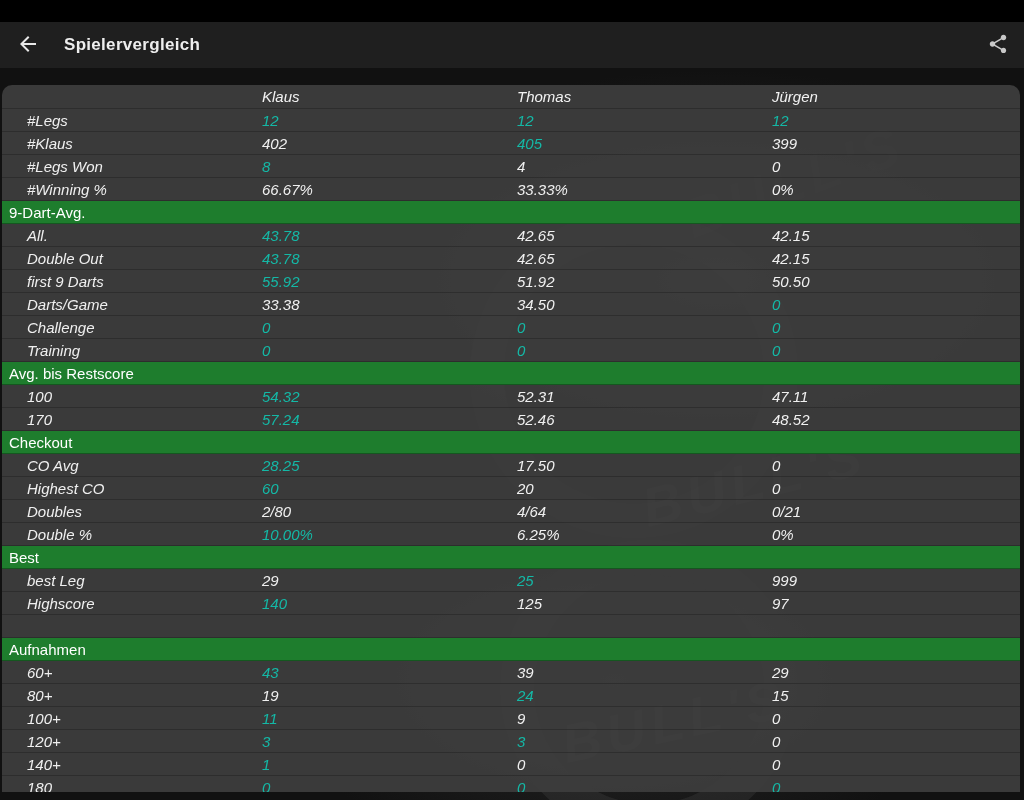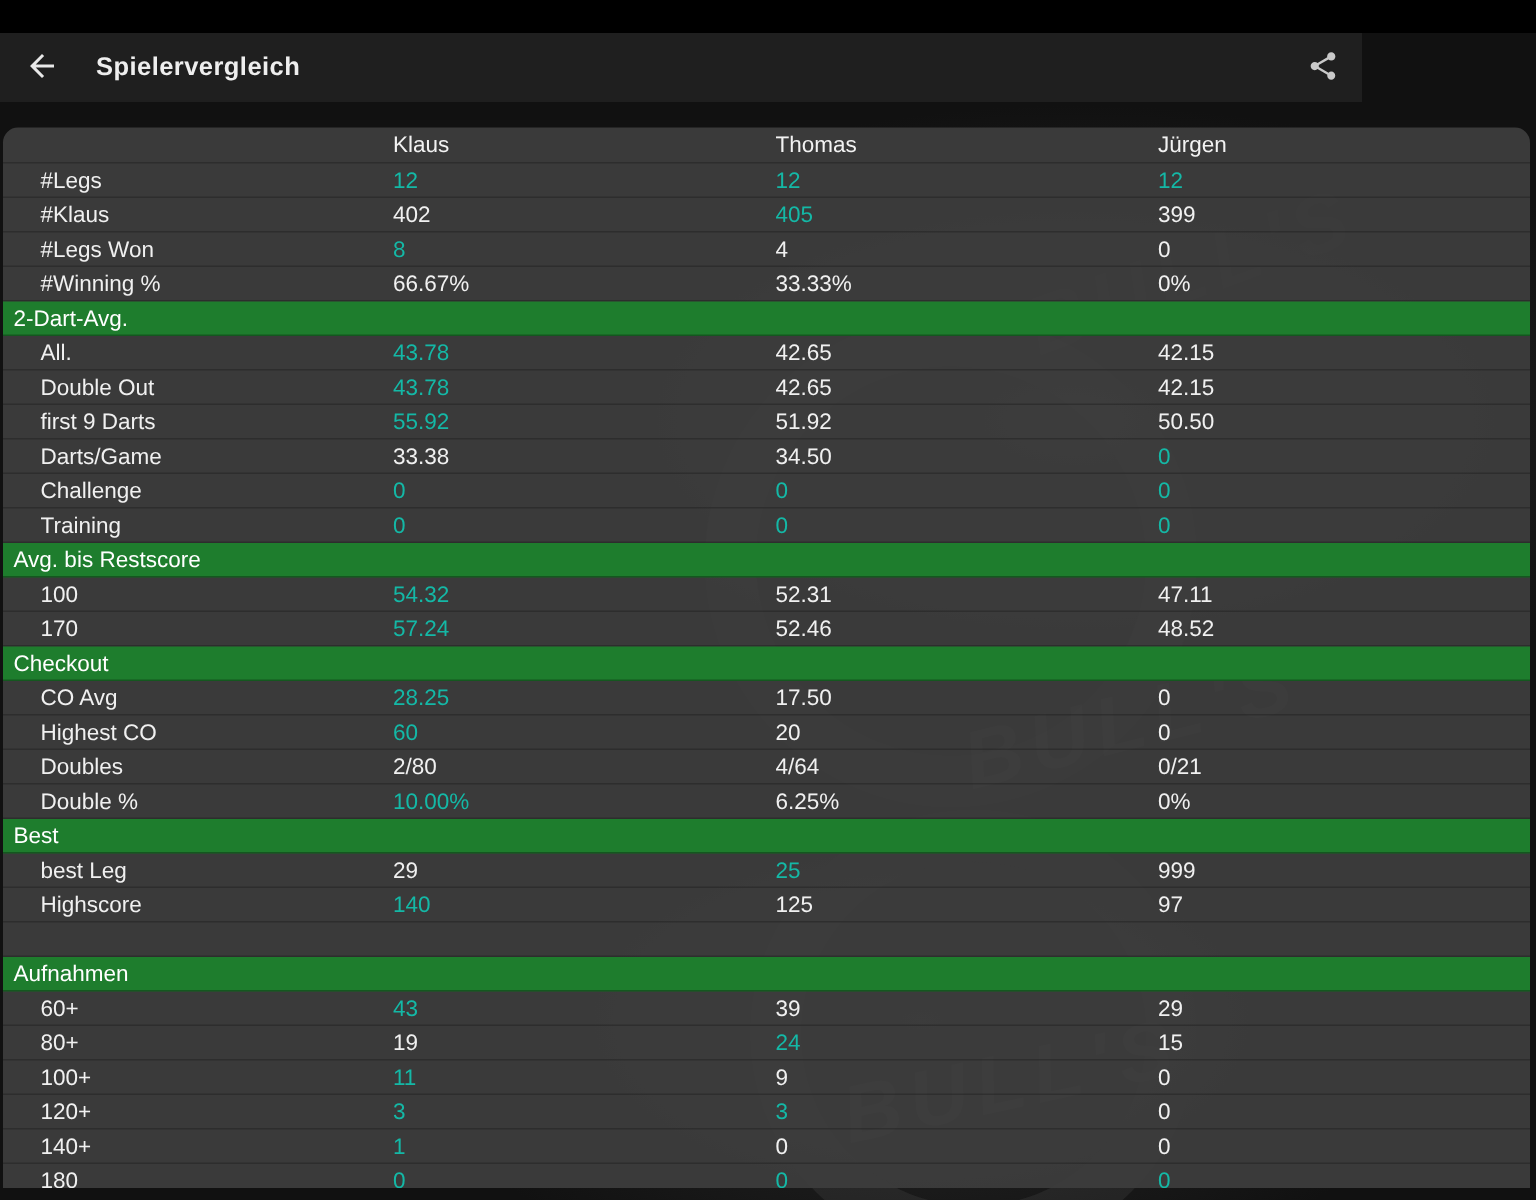--- a/index.html
+++ b/index.html
@@ -18,33 +18,33 @@
   .bg-ring.r1{width:260px;height:260px;left:470px;top:210px;}
   .bg-ring.r2{width:230px;height:230px;left:500px;top:540px;opacity:.22;}
   .bg-wordmark{position:absolute;color:#777;opacity:.30;font-weight:bold;font-style:italic;
     font-size:54px;letter-spacing:6px;transform:rotate(-14deg);white-space:nowrap;}
   .bg-wordmark.w1{left:640px;top:450px;}
   .bg-wordmark.w2{left:560px;top:690px;transform:rotate(-12deg);}
   .bg-wordmark.w3{left:680px;top:150px;opacity:.15;transform:rotate(-20deg);}
 
   
   .status-bar{position:absolute;left:0;top:0;width:1024px;height:22px;background:#000;z-index:3;}
-  .app-bar{position:absolute;left:0;top:22px;width:908px;height:46px;background:#1f1f1f;
+  .app-bar{position:absolute;left:0;top:22px;width:1024px;height:46px;background:#1f1f1f;
     z-index:3;display:flex;align-items:center;}
   .back-btn{width:56px;height:46px;display:flex;align-items:center;justify-content:center;
     cursor:pointer;background:none;border:none;padding:0;}
   .app-title{color:#eeeeee;font-size:17px;font-weight:bold;letter-spacing:.3px;margin-left:8px;}
   .share-btn{margin-left:auto;width:52px;height:46px;display:flex;align-items:center;
     justify-content:center;cursor:pointer;background:none;border:none;padding:0;}
 
   
   .card{position:absolute;left:2px;top:85px;width:1018px;height:707px;z-index:2;
     background:rgba(61,61,61,0.93);border-radius:10px 10px 0 0;overflow:hidden;}
   .grid-row{display:grid;grid-template-columns:260px 255px 255px auto;align-items:center;
-    height:23px;box-sizing:border-box;border-bottom:1px solid rgba(0,0,0,0.22);}
+    height:23px;box-sizing:border-box;border-bottom:1px solid rgba(0,0,0,0.22);font-style:italic;}
   .grid-row.header-row{height:24px;}
   .cell-label{padding-left:25px;color:#f0f0f0;font-size:15px;white-space:nowrap;overflow:hidden;}
   .cell-val{color:#f0f0f0;font-size:15px;white-space:nowrap;}
   .cell-val.green{color:#14b8a6;}
   .player-name{color:#f2f2f2;font-size:15px;}
   .section-header{height:23px;box-sizing:border-box;background:#1e7d2d;color:#ffffff;
     font-size:15px;display:flex;align-items:center;padding-left:7px;
     border-bottom:1px solid rgba(0,0,0,0.3);}
   .spacer-row{height:23px;box-sizing:border-box;border-bottom:1px solid rgba(0,0,0,0.22);}
 </style>
@@ -105,21 +105,21 @@
         <div class="cell-val green">8</div>
         <div class="cell-val">4</div>
         <div class="cell-val">0</div>
       </div>
       <div class="grid-row">
         <div class="cell-label">#Winning %</div>
         <div class="cell-val">66.67%</div>
         <div class="cell-val">33.33%</div>
         <div class="cell-val">0%</div>
       </div>
-      <div class="section-header">2-Dart-Avg.</div>
+      <div class="section-header">9-Dart-Avg.</div>
       <div class="grid-row">
         <div class="cell-label">All.</div>
         <div class="cell-val green">43.78</div>
         <div class="cell-val">42.65</div>
         <div class="cell-val">42.15</div>
       </div>
       <div class="grid-row">
         <div class="cell-label">Double Out</div>
         <div class="cell-val green">43.78</div>
         <div class="cell-val">42.65</div>

